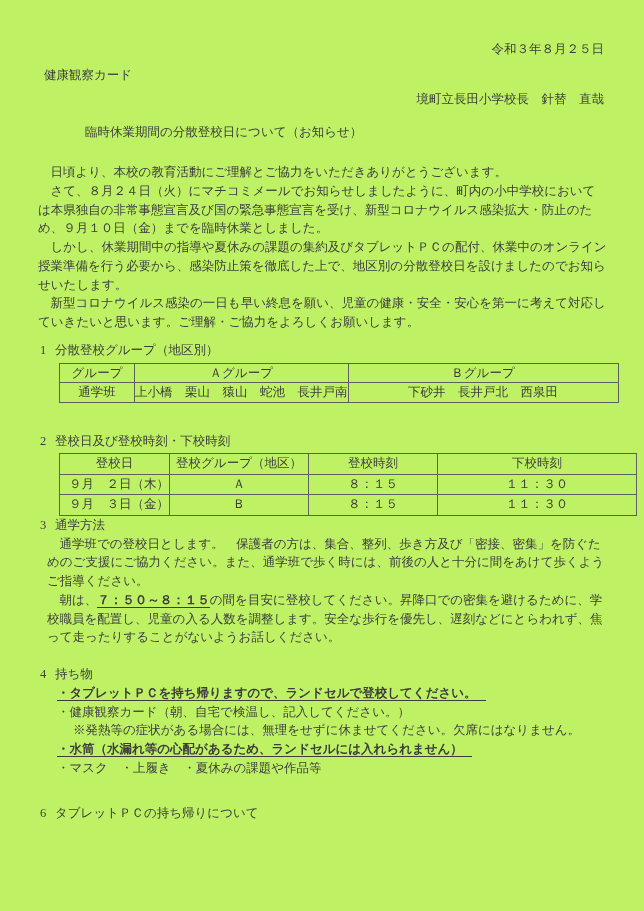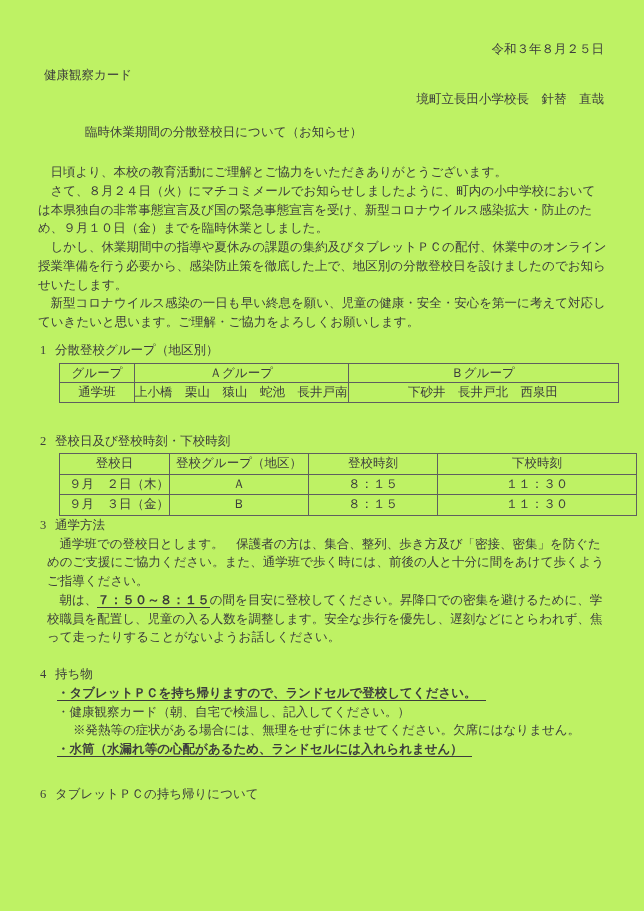--- a/index.html
+++ b/index.html
@@ -141,20 +141,21 @@
 
   <div class="section" id="s4">
     <div class="sec-head">
       <span class="sec-num">4</span><span>持ち物</span>
     </div>
     <div class="bullets">
       <div class="bullet"><span class="emph">・タブレットＰＣを持ち帰りますので、ランドセルで登校してください。</span></div>
       <div class="bullet">・健康観察カード（朝、自宅で検温し、記入してください。）</div>
       <div class="note">※発熱等の症状がある場合には、無理をせずに休ませてください。欠席にはなりません。</div>
       <div class="bullet"><span class="emph">・水筒（水漏れ等の心配があるため、ランドセルには入れられません）</span></div>
+      <div class="bullet">・マスク　・上履き　・夏休みの課題や作品等</div>
     </div>
   </div>
 
 
   <div class="section" id="s6">
     <div class="sec-head">
       <span class="sec-num">6</span><span>タブレットＰＣの持ち帰りについて</span>
     </div>
 
   </div>

